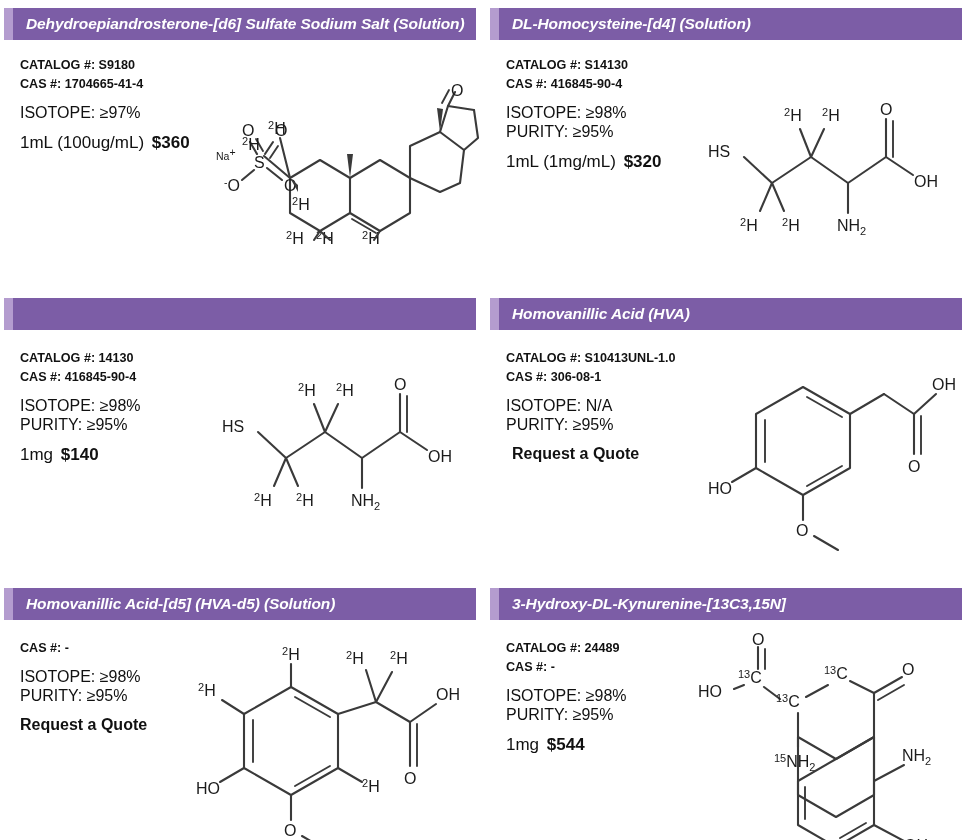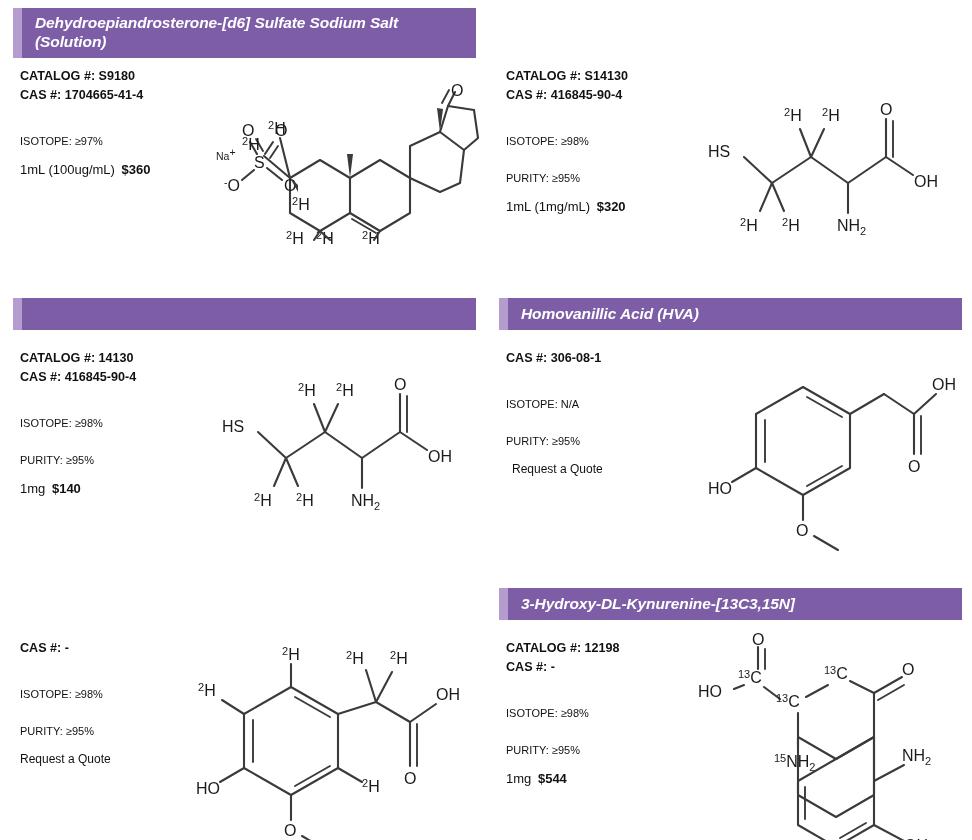--- a/index.html
+++ b/index.html
@@ -23,21 +23,21 @@
     grid-template-columns: 486px 486px;
     grid-template-rows: 290px 290px 260px;
   }
   .card {
     position: relative;
     box-sizing: border-box;
   }
   
   .card-header {
     position: absolute;
-    left: 13px;
+    left: 4px;
     top: 8px;
     right: 10px;
     min-height: 32px;
     background: #7c5da6;
     display: flex;
     align-items: center;
     box-sizing: border-box;
   }
   .card-header .accent {
     position: absolute;
@@ -53,47 +53,46 @@
     font-size: 15.5px;
     color: #ffffff;
     line-height: 1.22;
     padding: 6px 10px 6px 22px;
     letter-spacing: -0.1px;
   }
   
   .card-body {
     position: absolute;
     left: 20px;
-    top: 67px;
+    top: 56px;
     width: 230px;
     color: #111111;
   }
   .row-2 .card-body, .row-3 .card-body { top: 59px; }
   .kv-bold {
     font-weight: bold;
     font-size: 12.6px;
     line-height: 19px;
     white-space: nowrap;
   }
   .spacer-sm { height: 9px; }
   .kv {
-    font-size: 11px;
+    font-size: 16px;
     line-height: 19px;
     white-space: nowrap;
-    margin-top: 18px;
   }
   .spacer-md { height: 11px; }
   .price-line {
-    font-size: 13px;
+    font-size: 17px;
     white-space: nowrap;
   }
   .price-line .amt { font-weight: bold; padding-left: 3px; }
   .quote {
-    font-size: 12px;
-    font-weight: normal;
+    font-size: 16px;
+    font-weight: bold;
     white-space: nowrap;
   }
   .quote.indent { padding-left: 6px; }
   
   .structure {
     position: absolute;
     pointer-events: none;
   }
   .structure svg { display: block; overflow: visible; }
   .bond {
@@ -194,20 +193,24 @@
         <text class="atom" x="104" y="156"><tspan class="atom-sub" dy="-5">2</tspan><tspan dy="5">H</tspan></text>
         <path class="bond" d="M108,143 L102,152"></path>
         <path class="bond" d="M108,143 L118,152"></path>
         <text class="atom" x="150" y="156"><tspan class="atom-sub" dy="-5">2</tspan><tspan dy="5">H</tspan></text>
         <path class="bond" d="M168,143 L162,152"></path>
       </svg>
     </div>
   </div>
 
   <div class="card row-1">
+    <div class="card-header">
+      <span class="accent"></span>
+      <span class="card-title">DL-Homocysteine-[d4] (Solution)</span>
+    </div>
     <div class="card-body">
       <div class="kv-bold">
         <span>CATALOG #:</span>
         <span>S14130</span>
       </div>
       <div class="kv-bold">
         <span>CAS #:</span>
         <span>416845-90-4</span>
       </div>
       <div class="spacer-sm"></div>
@@ -311,20 +314,24 @@
     </div>
   </div>
 
   <div class="card row-2">
     <div class="card-header">
       <span class="accent"></span>
       <span class="card-title">Homovanillic Acid (HVA)</span>
     </div>
     <div class="card-body">
       <div class="kv-bold">
+        <span>CATALOG #:</span>
+        <span>S10413UNL-1.0</span>
+      </div>
+      <div class="kv-bold">
         <span>CAS #:</span>
         <span>306-08-1</span>
       </div>
       <div class="spacer-sm"></div>
       <div class="kv">
         <span>ISOTOPE:</span>
         <span>N/A</span>
       </div>
       <div class="kv">
         <span>PURITY:</span>
@@ -356,20 +363,24 @@
         <path class="bond bond-thin" d="M213,46 L213,84"></path>
         <text class="atom" x="200" y="102">O</text>
 
         <path class="bond" d="M206,44 L228,24"></path>
         <text class="atom" x="224" y="20">OH</text>
       </svg>
     </div>
   </div>
 
   <div class="card row-3">
+    <div class="card-header">
+      <span class="accent"></span>
+      <span class="card-title">Homovanillic Acid-[d5] (HVA-d5) (Solution)</span>
+    </div>
     <div class="card-body">
       <div class="kv-bold">
         <span>CAS #:</span>
         <span>-</span>
       </div>
       <div class="spacer-sm"></div>
       <div class="kv">
         <span>ISOTOPE:</span>
         <span>≥98%</span>
       </div>
@@ -420,21 +431,21 @@
   </div>
 
   <div class="card row-3">
     <div class="card-header">
       <span class="accent"></span>
       <span class="card-title">3-Hydroxy-DL-Kynurenine-[13C3,15N]</span>
     </div>
     <div class="card-body">
       <div class="kv-bold">
         <span>CATALOG #:</span>
-        <span>12198</span>
+        <span>24489</span>
       </div>
       <div class="kv-bold">
         <span>CAS #:</span>
         <span>-</span>
       </div>
       <div class="spacer-sm"></div>
       <div class="kv">
         <span>ISOTOPE:</span>
         <span>≥98%</span>
       </div>

